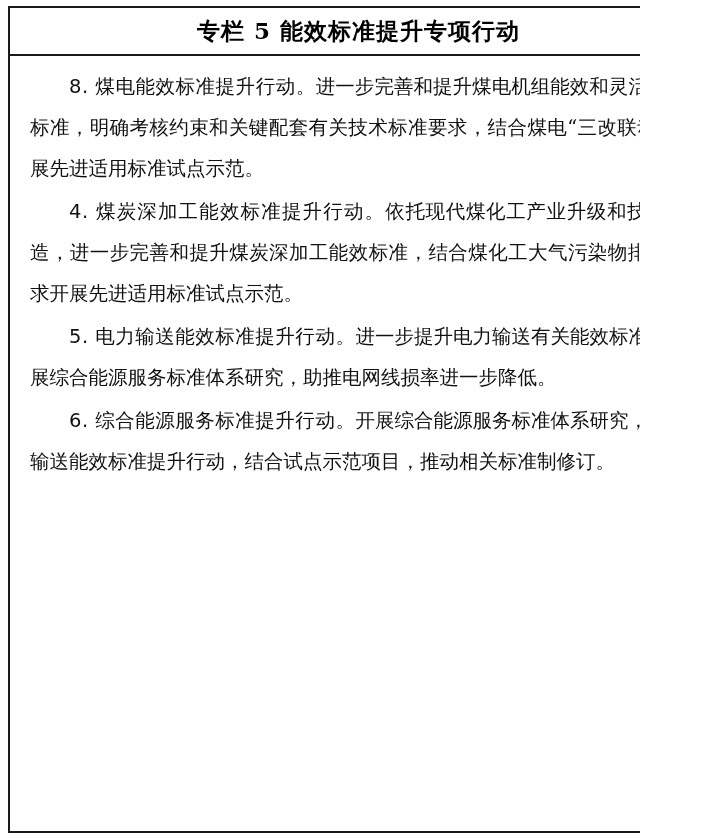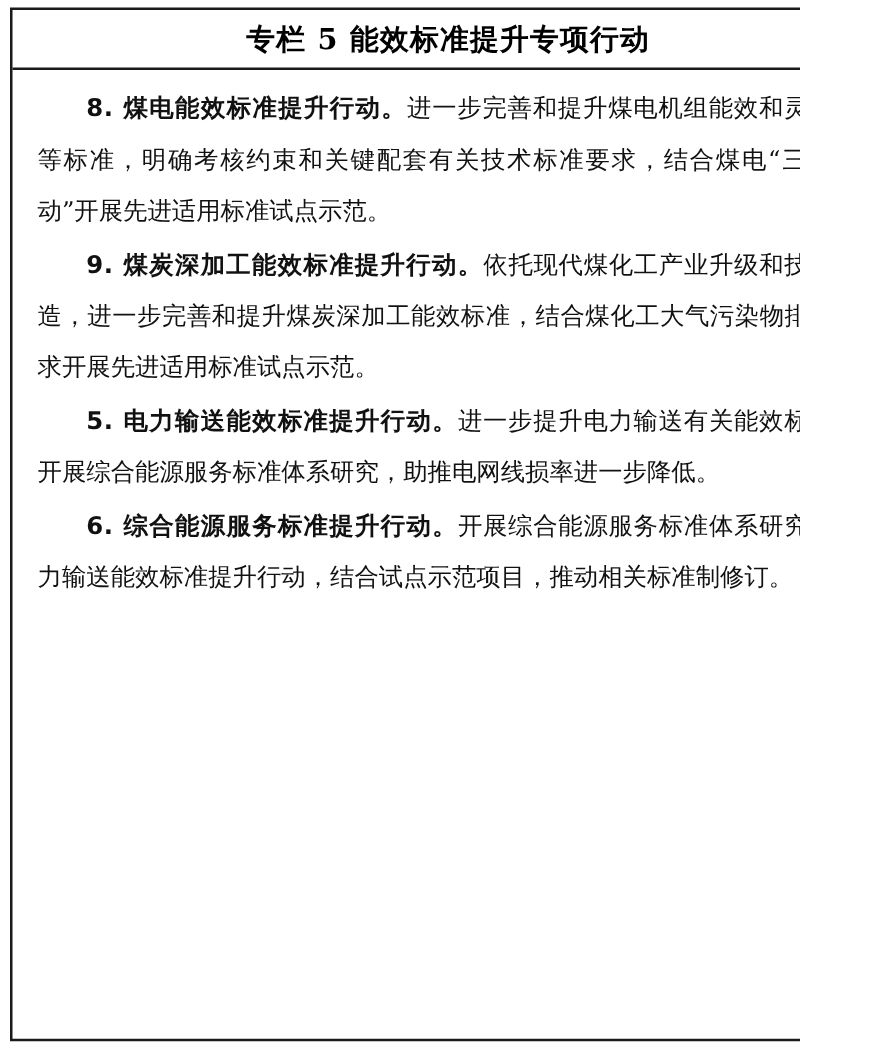--- a/index.html
+++ b/index.html
@@ -53,42 +53,42 @@
     margin: 0 0 2px 0;
     font-size: 19.5px;
     line-height: 41px;
     text-align: justify;
     text-indent: 2em;
     text-justify: inter-ideograph;
     font-family: "DejaVu Serif", "Liberation Serif", serif;
     color: #111111;
   }
   p.para .lead {
-    font-weight: bold;
+    font-weight: normal;
     font-family: "DejaVu Sans", "Liberation Sans", sans-serif;
     letter-spacing: 0.5px;
   }
   p.para .body {
     font-family: "DejaVu Serif", "Liberation Serif", serif;
   }
 </style>
 </head>
 <body>
 
 <div class="page">
   <div class="box">
     <div class="title-bar">
       <div class="title-text">专栏 5  能效标准提升专项行动</div>
     </div>
     <div class="content">
       <p class="para">
         <span class="lead">8. 煤电能效标准提升行动。</span><span class="body">进一步完善和提升煤电机组能效和灵活性等标准，明确考核约束和关键配套有关技术标准要求，结合煤电“三改联动”开展先进适用标准试点示范。</span>
       </p>
       <p class="para">
-        <span class="lead">9. 煤炭深加工能效标准提升行动。</span><span class="body">依托现代煤化工产业升级和技术改造，进一步完善和提升煤炭深加工能效标准，结合煤化工大气污染物排放要求开展先进适用标准试点示范。</span>
+        <span class="lead">4. 煤炭深加工能效标准提升行动。</span><span class="body">依托现代煤化工产业升级和技术改造，进一步完善和提升煤炭深加工能效标准，结合煤化工大气污染物排放要求开展先进适用标准试点示范。</span>
       </p>
       <p class="para">
         <span class="lead">5. 电力输送能效标准提升行动。</span><span class="body">进一步提升电力输送有关能效标准，开展综合能源服务标准体系研究，助推电网线损率进一步降低。</span>
       </p>
       <p class="para">
         <span class="lead">6. 综合能源服务标准提升行动。</span><span class="body">开展综合能源服务标准体系研究，电力输送能效标准提升行动，结合试点示范项目，推动相关标准制修订。</span>
       </p>
     </div>
   </div>
 </div>

